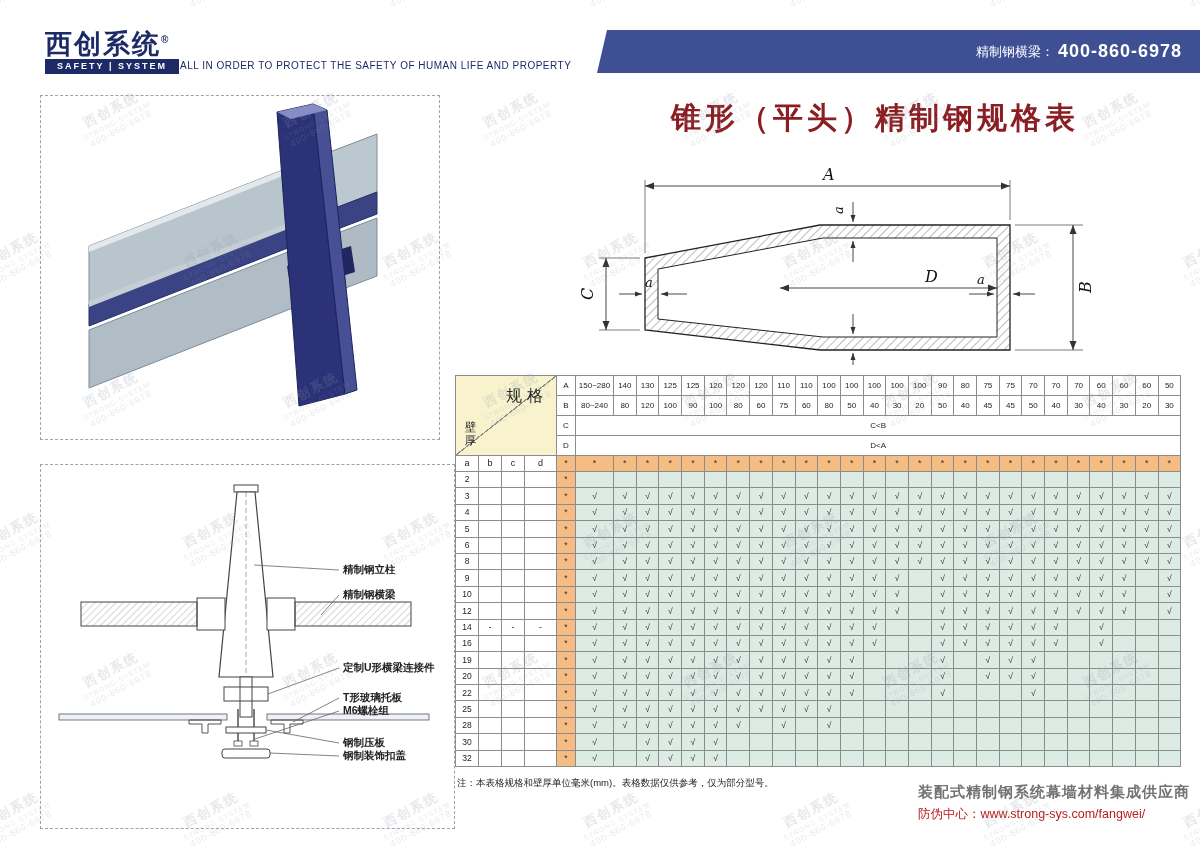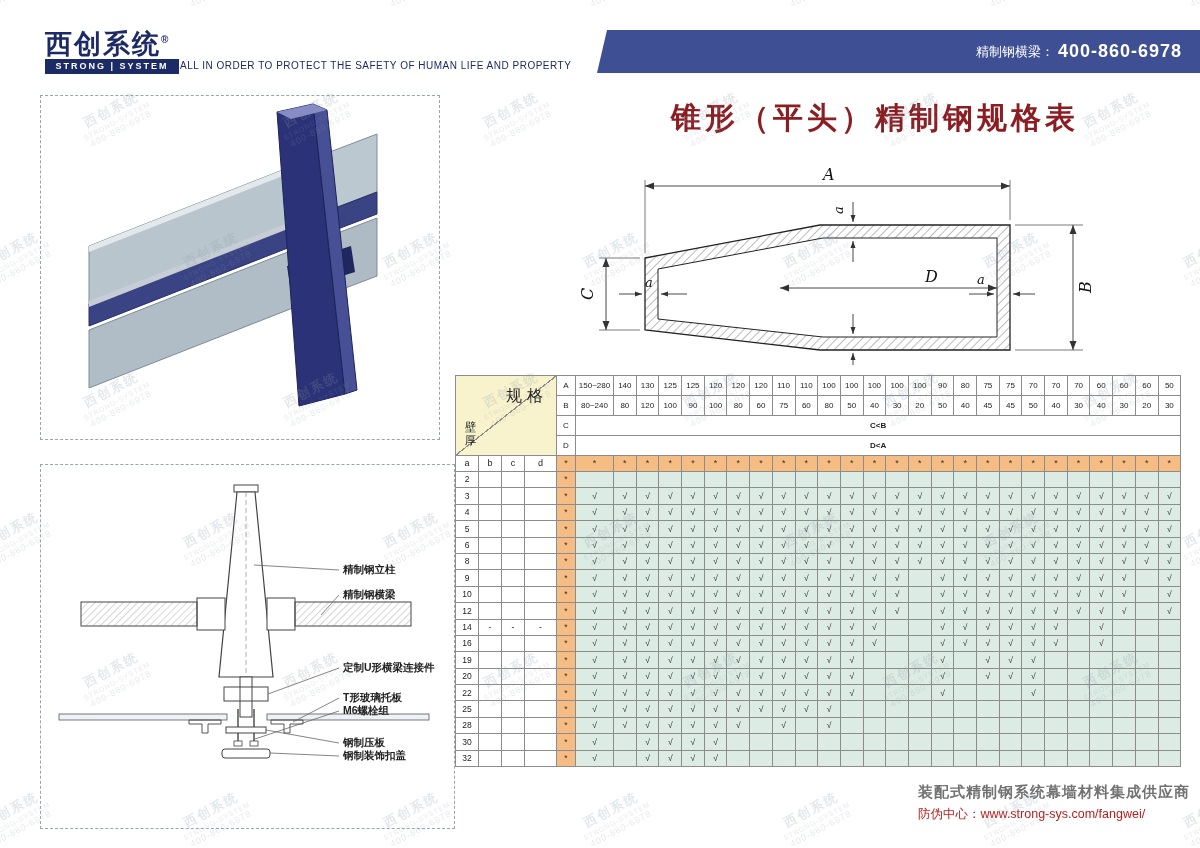--- a/index.html
+++ b/index.html
@@ -37,21 +37,21 @@
   
   .tbl-wrap{position:absolute;left:455px;top:375px;}
   table{border-collapse:collapse;table-layout:fixed;width:726px;}
   td{border:1px solid #8c8c8c;padding:0;text-align:center;vertical-align:middle;
      overflow:hidden;white-space:nowrap;line-height:1;}
   .hrow td{height:19px;font-size:8px;}
   .srow td{height:15px;}
   .brow td{height:15.4px;font-size:8.5px;}
   .lbl{font-size:9px;}
   .num{font-size:7.5px;}
-  .rule{font-size:9.5px;font-weight:bold;}
+  .rule{font-size:9.5px;}
   .sub{font-size:9px;background:#fff;}
   .star{background:#f5bc83;font-size:9px;color:#333;}
   .alab{font-size:8.5px;background:#fff;}
   .bcd{background:#fff;font-size:8.5px;}
   .chk{background:#dcebe3;color:#222;}
   .corner{background:#f8f3cd;position:relative;}
   .corner .diag{position:absolute;inset:0;
      background:linear-gradient(to bottom right,transparent calc(50% - 0.6px),#8c8c8c calc(50% - 0.6px),#8c8c8c calc(50% + 0.6px),transparent calc(50% + 0.6px));}
   .corner .ct{position:absolute;top:12px;right:8px;font-size:16px;letter-spacing:5px;}
   .corner .cb{position:absolute;bottom:8px;left:8px;width:13px;font-size:11.5px;line-height:13px;white-space:normal;}
@@ -68,21 +68,21 @@
   .wm-l0{font-size:13px;font-weight:bold;letter-spacing:2px;}
   .wm-l1{font-size:7px;letter-spacing:1px;}
   .wm-l2{font-size:9px;letter-spacing:1px;}
 </style>
 </head>
 <body>
 
 <div class="page">
 
   <div class="logo-cn"><span>西创系统</span><sup>®</sup></div>
-  <div class="logo-bar">STRONG | SYSTEM</div>
+  <div class="logo-bar">SAFETY | SYSTEM</div>
   <div class="tagline-en">ALL IN ORDER TO PROTECT THE SAFETY OF HUMAN LIFE AND PROPERTY</div>
   <div class="blue-bar">
     <span class="hotline-label">精制钢横梁：</span>
     <span class="hotline-number">400-860-6978</span>
   </div>
 
   <div class="panel panel-top">
     <svg viewBox="0 0 398 343">
       <polygon points="48,150 262,66 262,124 48,208" fill="#b9c5cd" stroke="#7d8c98" stroke-width="1"></polygon>
       <polygon points="48,150 262,66 262,72 48,156" fill="#e2e8ec"></polygon>
@@ -922,20 +922,21 @@
             <td class="chk"></td>
             <td class="chk"></td>
             <td class="chk"></td>
             <td class="chk"></td>
             <td class="chk"></td>
             <td class="chk"></td>
           </tr>
         </tbody>
       </table>
   </div>
+  <div class="note">注：本表格规格和壁厚单位毫米(mm)。表格数据仅供参考，仅为部分型号。</div>
 
   <div class="footer">
     <div class="f1">装配式精制钢系统幕墙材料集成供应商</div>
     <div class="f2">防伪中心：www.strong-sys.com/fangwei/</div>
   </div>
 </div>
 
 <div id="watermarks">
     <div class="wm-tile" style="left: -60px; top: -40px;">
       <div class="wm-l0">西创系统</div>

